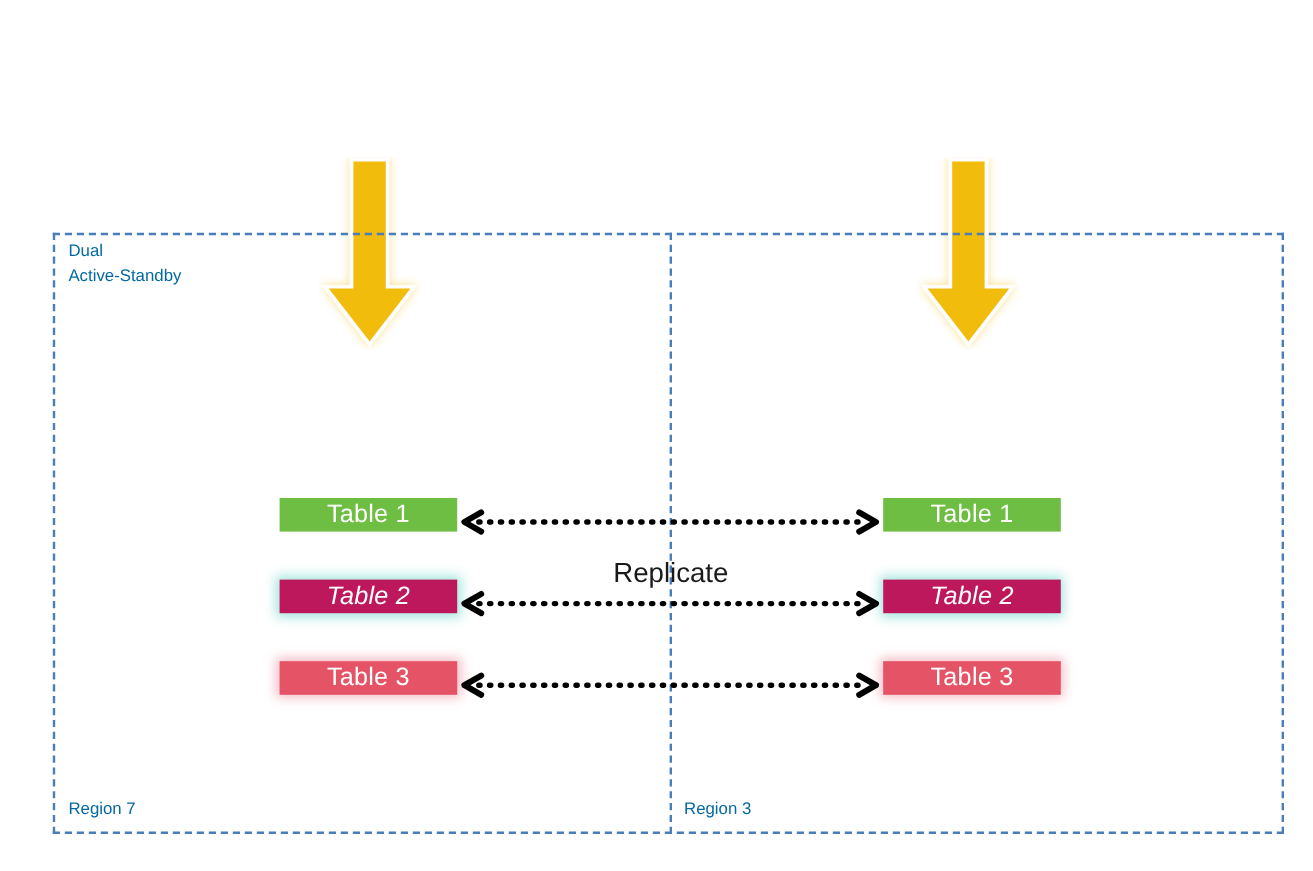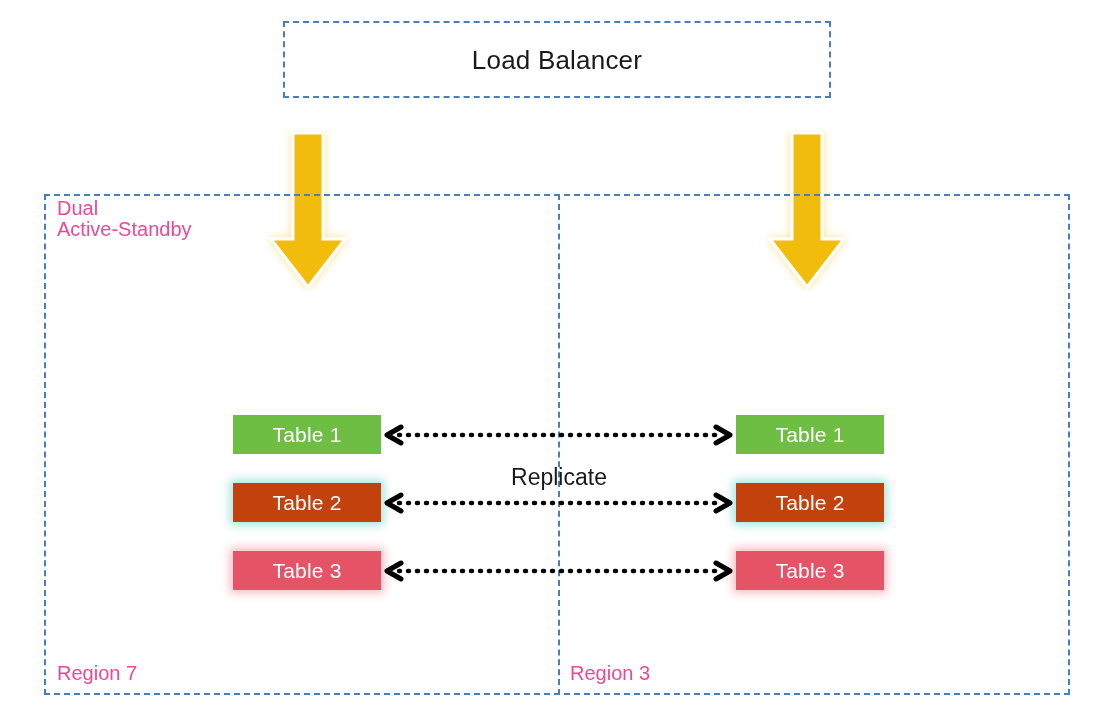--- a/index.html
+++ b/index.html
@@ -55,23 +55,23 @@
   #region-divider {
     position: absolute;
     left: 558px;
     top: 194px;
     width: 0;
     height: 501px;
     border-left: 2px dashed #4A7EBB;
   }
   .corner-label {
     position: absolute;
-    font-size: 20px;
+    font-size: 14px;
     line-height: 21px;
-    color: #ec4899;
+    color: #0369a1;
     white-space: pre;
   }
   #dual-label { left: 57px; top: 198px; }
   #region1-label { left: 57px; top: 663px; }
   #region2-label { left: 570px; top: 663px; }
 
   
   #standalone-1 {
     left: 136px;
     top: 340px;
@@ -90,31 +90,31 @@
     top: 18px;
     text-align: center;
     font-size: 25px;
     color: #1a1a1a;
   }
 
   
   .table-chip {
     position: absolute;
     box-sizing: border-box;
-    height: 39px;
+    height: 28px;
     width: 148px;
     display: flex;
     align-items: center;
     justify-content: center;
     color: #ffffff;
     font-size: 21px;
     letter-spacing: 0.2px;
   }
   .chip-green  { background: #6FBE44; }
-  .chip-teal   { background: #c2410c; box-shadow: 0 0 9px 3px rgba(50,196,179,0.45); }
+  .chip-teal   { background: #be185d; box-shadow: 0 0 9px 3px rgba(50,196,179,0.45); font-style: italic; }
   .chip-red    { background: #E45366; box-shadow: 0 0 9px 3px rgba(228,83,102,0.40); }
 
   
   .col-left  { left: 233px; }
   
   .col-right { left: 736px; }
 
   .row-1 { top: 415px; }
   .row-2 { top: 483px; }
   .row-3 { top: 551px; justify-content: center; }
@@ -149,23 +149,20 @@
   }
   .gold-arrow svg { display: block; }
   #arrow-1 { left: 265px; top: 131px; }
   #arrow-2 { left: 764px; top: 131px; }
 </style>
 </head>
 <body>
 
 <div id="canvas">
 
-  <div class="dashed-box" id="load-balancer">
-    <div class="lb-label">Load Balancer</div>
-  </div>
 
   <div class="gold-arrow" id="arrow-1">
     <svg width="86" height="160" viewBox="0 0 86 160" xmlns="http://www.w3.org/2000/svg">
       <defs>
         <filter id="glow1" x="-60%" y="-30%" width="220%" height="180%">
           <feDropShadow dx="0" dy="0" stdDeviation="4" flood-color="#F2BC08" flood-opacity="0.45"></feDropShadow>
         </filter>
       </defs>
       <polygon points="28,2 58,2 58,108 80,108 43,156 6,108 28,108" fill="#F2BC08" stroke="#ffffff" stroke-width="3" filter="url(#glow1)"></polygon>
     </svg>

